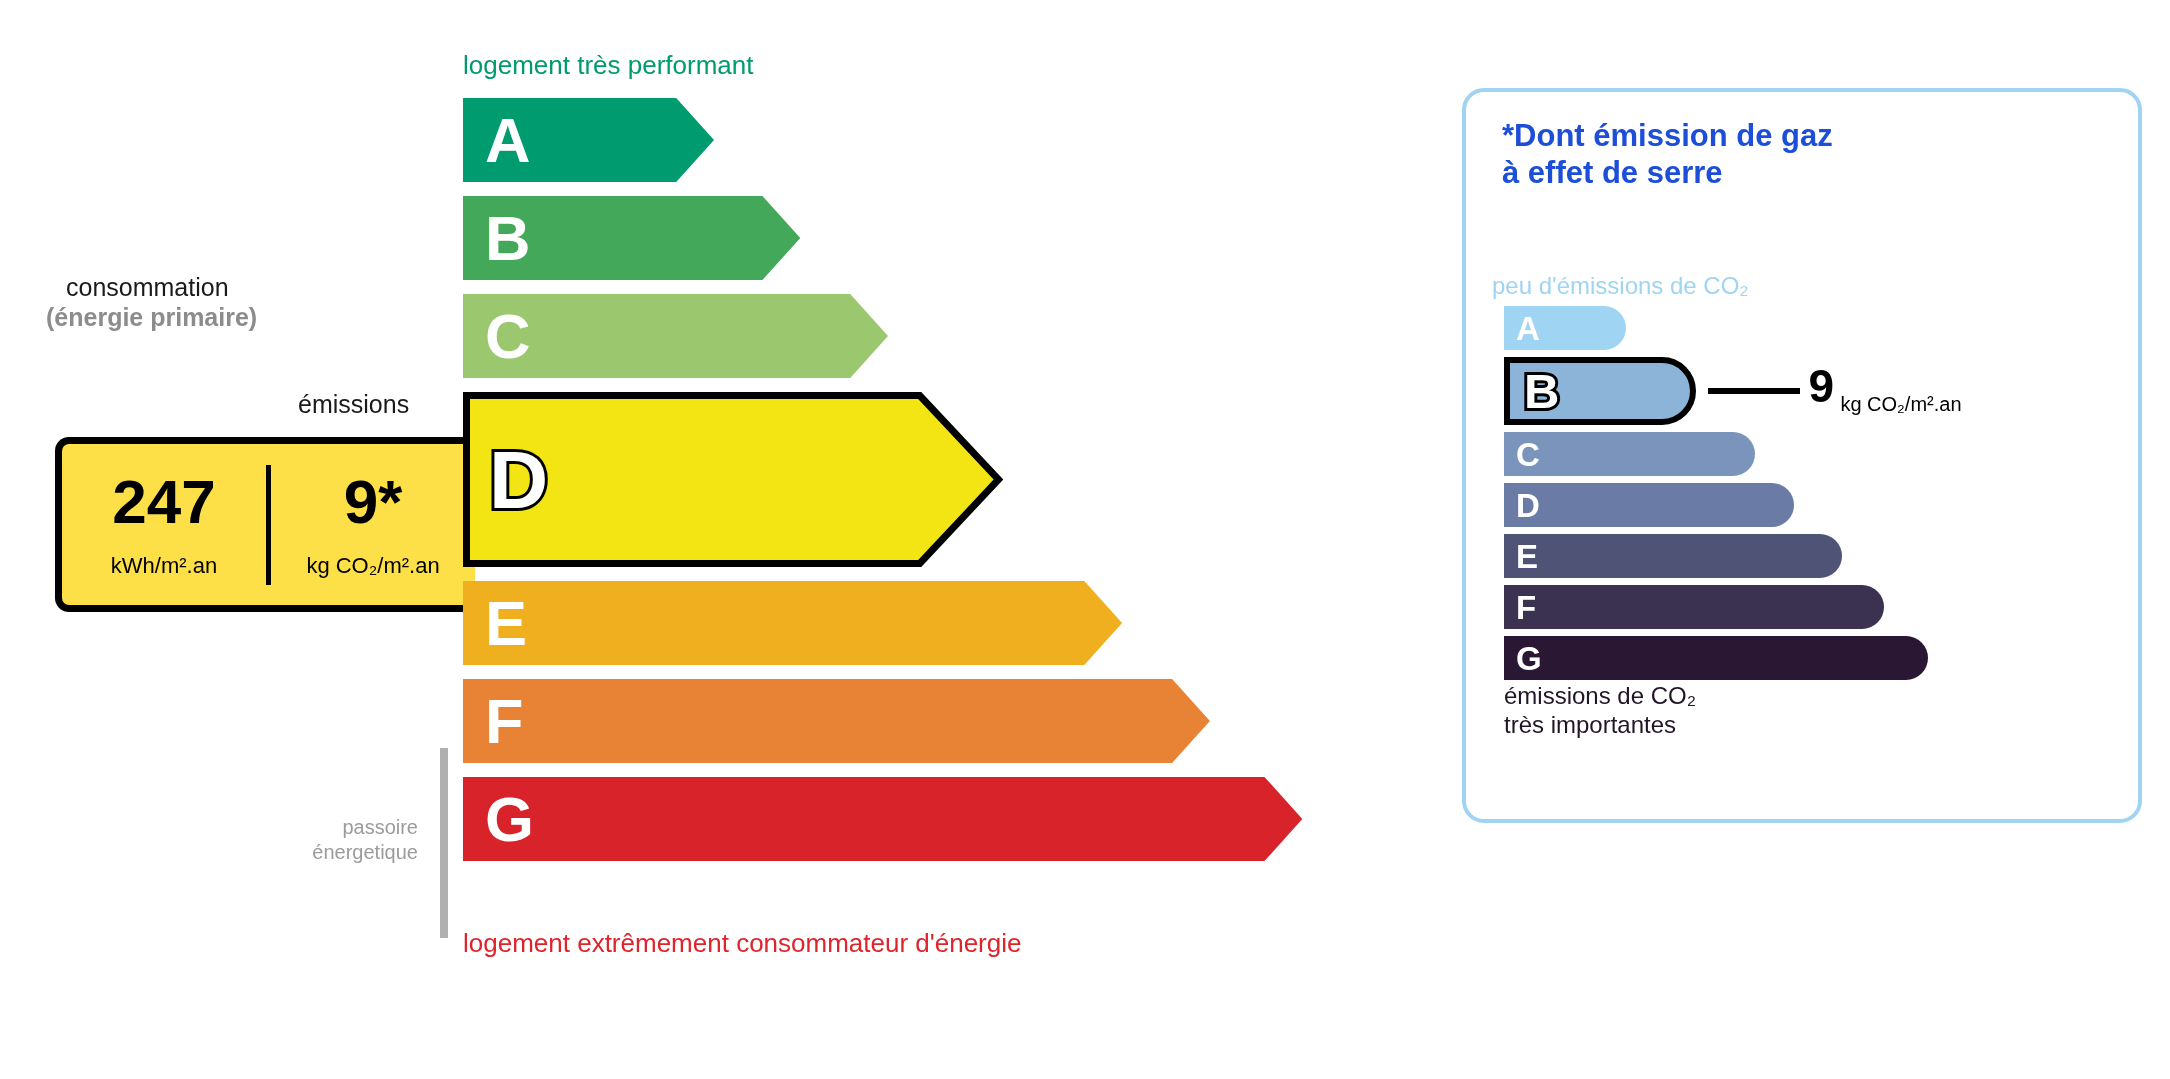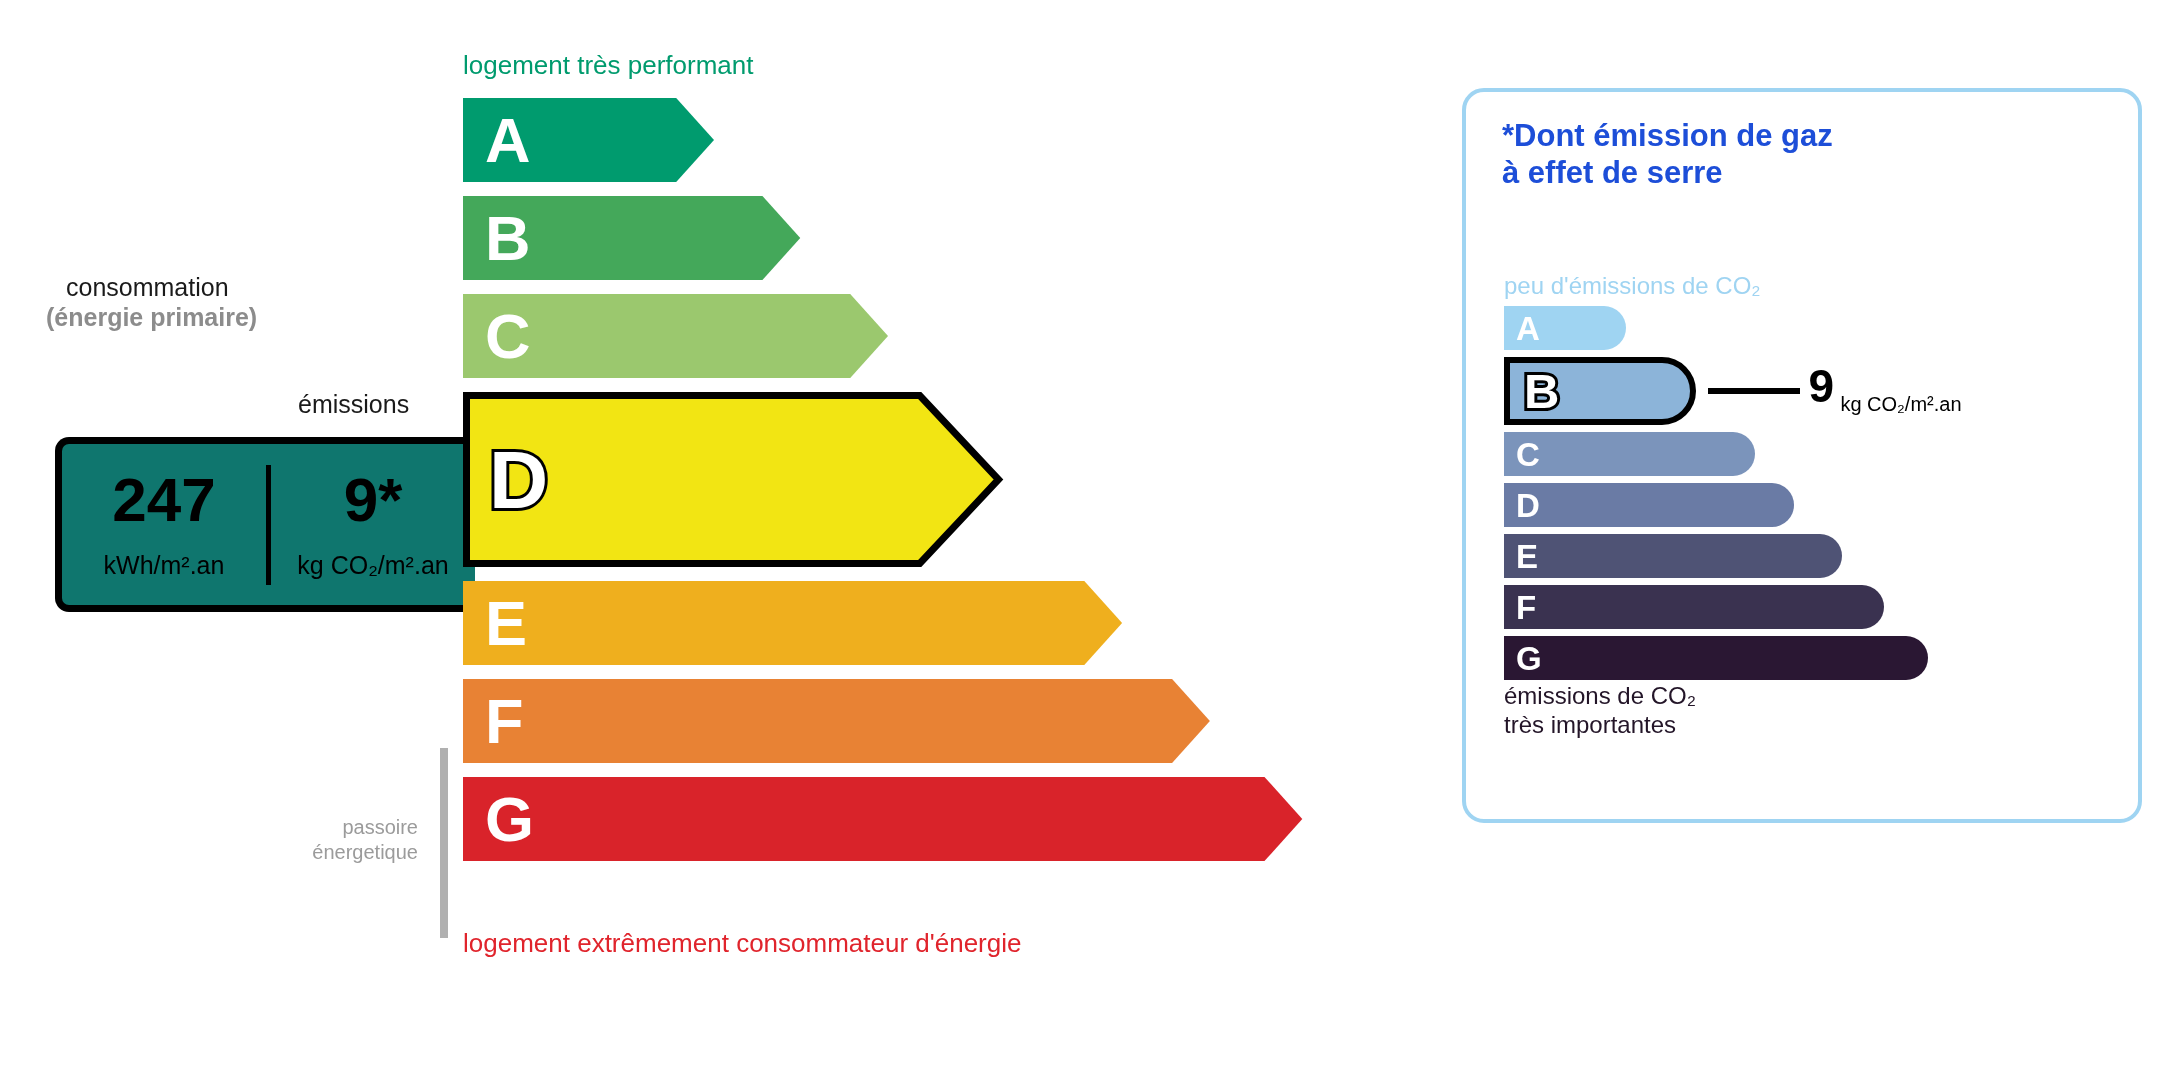--- a/index.html
+++ b/index.html
@@ -48,29 +48,29 @@
   #row-D { height: 175px; }
   #row-D .glyph { left: 26px; }
 
   
   #value-box {
     position: absolute; left: 55px; top: 437px;
     width: 420px; height: 175px;
     border: 7px solid #000000;
     border-right: none;
     border-radius: 14px 0 0 14px;
-    background: #0f766e;
+    background: #fde047;
     display: flex; align-items: center;
   }
   .value-cell {
     flex: 1 1 0; text-align: center;
     display: flex; flex-direction: column; align-items: center; justify-content: center;
   }
   .value-cell .big { font-size: 62px; font-weight: bold; color: #000; line-height: 1.0; }
-  .value-cell .unit { font-size: 25px; color: #000; margin-top: 20px; white-space: nowrap; }
+  .value-cell .unit { font-size: 22px; color: #000; margin-top: 20px; white-space: nowrap; }
   #value-divider { width: 5px; height: 120px; background: #000; }
 
   .head-label {
     position: absolute; font-size: 25px; color: #1a1a1a; white-space: nowrap;
   }
   .head-sub { color: #8c8c8c; }
 
   #finale-note {
     position: absolute; left: 66px; top: 626px;
     font-size: 25px; color: #a0a0a0; line-height: 1.25; white-space: nowrap;
@@ -91,21 +91,21 @@
     width: 680px; height: 735px;
     border: 4px solid #9fd4f2; border-radius: 22px;
     background: #ffffff;
   }
   #co2-title {
     position: absolute; left: 36px; top: 26px;
     font-size: 31px; font-weight: bold; color: #1d4ed8; line-height: 1.18;
     font-stretch: condensed; white-space: nowrap;
   }
   #co2-top-caption {
-    position: absolute; left: 38px; top: 180px;
+    position: absolute; left: 26px; top: 180px;
     font-size: 24px; color: #9fd4f2; white-space: nowrap;
   }
   #co2-bottom-caption {
     position: absolute; left: 38px; top: 590px;
     font-size: 24px; color: #231528; line-height: 1.2; white-space: nowrap;
   }
   .co2-row {
     position: absolute; left: 38px; height: 44px;
   }
   .co2-bar {

